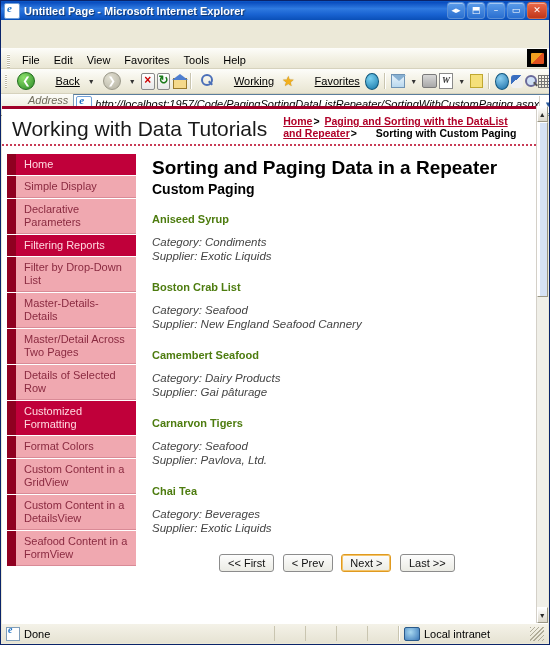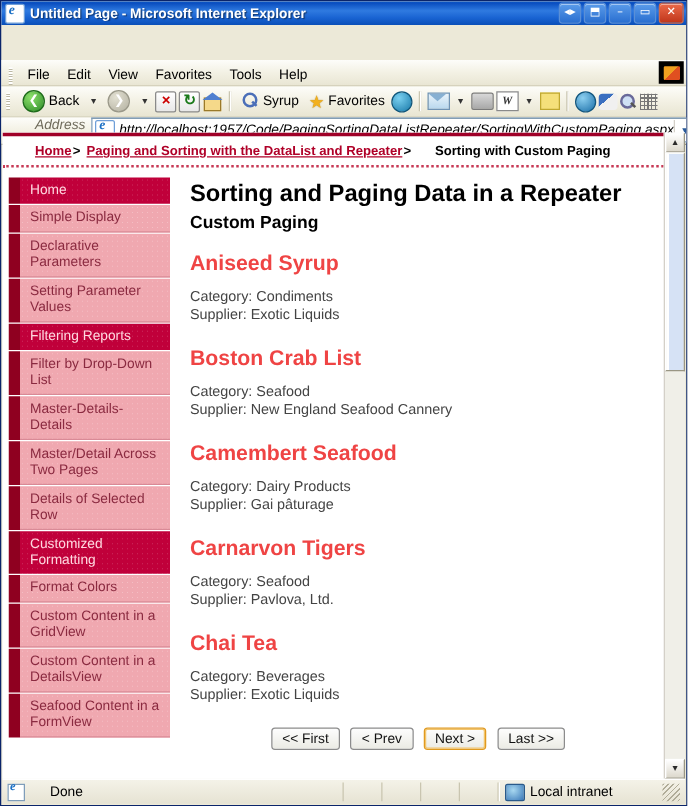--- a/index.html
+++ b/index.html
@@ -84,21 +84,21 @@
     height: 24px; display: flex; align-items: center;
     background: linear-gradient(180deg,#fdfdfa 0%,#f4f2e6 45%,#e8e5d2 100%);
     border-bottom: 1px solid #d6d2bd;
     padding-left: 4px; gap: 2px;
   }
   .tbi { display:flex; align-items:center; padding: 1px 3px; font-size:11px; color:#000; }
   .circ { width:16px; height:16px; border-radius:50%; display:inline-block; position:relative;}
   .circ.green { background: radial-gradient(circle at 35% 30%, #8ce06a, #2d8a28); border:1px solid #1e6b1a;}
   .circ.grey  { background: radial-gradient(circle at 35% 30%, #e2e0d2, #b3b0a0); border:1px solid #9a9889;}
   .arrow-l, .arrow-r { position:absolute; left:0; right:0; top:0; bottom:0; color:#fff; font-size:10px; line-height:15px; text-align:center;}
-  .cap { margin-left:3px; }
+  .cap { margin-left:20px;text-decoration:underline; }
   .caret { font-size:7px; color:#333; margin: 0 3px; }
   .sq { width:15px;height:15px; border:1px solid #8a8a8a; border-radius:2px; display:inline-block; position:relative; }
   .sq.stop { background:linear-gradient(180deg,#fff,#e8e8e8); }
   .sq.stop::after{content:"\00d7"; position:absolute; inset:0; color:#c00; font-size:12px; text-align:center; line-height:13px; font-weight:bold;}
   .sq.refresh { background:linear-gradient(180deg,#fff,#e8e8e8); }
   .sq.refresh::after{content:"\21bb"; position:absolute; inset:0; color:#1a7a1a; font-size:12px; text-align:center; line-height:13px; font-weight:bold;}
   .home-ic{ width:16px;height:14px; position:relative;}
   .home-ic::before{content:""; position:absolute; left:1px; top:4px; width:12px;height:9px; background:#f5d98a; border:1px solid #9a7a2a;}
   .home-ic::after{content:""; position:absolute; left:0px; top:0px; border-left:8px solid transparent;border-right:8px solid transparent;border-bottom:6px solid #4f7fd0;}
   .sep { width:1px; height:16px; background:#c9c5b0; margin:0 3px; border-right:1px solid #fff;}
@@ -196,40 +196,40 @@
   .navitem.sub .lnk{
     background:#f0a8b0; color:#8a2a40;
     background-image: radial-gradient(rgba(255,255,255,.25) .6px, transparent .6px);
     background-size: 4px 4px;
     border-bottom:1px solid #d98a96;
   }
   .content{ flex:1 1 auto; padding: 10px 14px 10px 16px; min-width:0; }
   h1.ptitle{ font-size:19px; margin:0 0 2px 0; color:#000; line-height:23px; }
   h2.psub{ font-size:14px; margin:0 0 16px 0; color:#000; }
   .rec{ margin-bottom:18px; }
-  .rec h3{ font-size:17px; margin:0 0 10px 0; color:#ef4444; }
-  .rec p{ font-size:11.5px; margin:0; color:#444; line-height:14px; }
+  .rec h3{ font-size:11px; margin:0 0 10px 0; color:#4d7c0f; }
+  .rec p{ font-size:11.5px; margin:0; color:#444; line-height:14px;font-style:italic; }
   .pager{ text-align:center; margin-top:6px; }
   .pgbtn{
     font-size:11px; font-family:"Liberation Sans",sans-serif;
     padding:2px 8px; margin:0 2px;
     background:linear-gradient(180deg,#fdfdfd,#ebebe4);
     border:1px solid #8c8c8c; border-radius:3px; color:#111;
   }
   .pgbtn.focus{ border-color:#e09a20; box-shadow:0 0 0 1px #f3c46a inset;text-align:right; }
 
   
   .statusbar{
     position:absolute; left:1px; right:1px; bottom:1px; height:19px;
     background: linear-gradient(180deg,#f4f2e8,#e6e3d3);
     border-top:1px solid #fff;
     display:flex; align-items:center; font-size:11px; color:#000;
   }
   .sb-cell{ height:15px; display:flex; align-items:center; padding:0 4px; }
-  .sb-done{ flex:1 1 auto; border-right:1px solid #c9c5b0; gap:20px;}
+  .sb-done{ flex:1 1 auto; border-right:1px solid #c9c5b0; gap:4px;}
   .sb-small{ width:22px; border-right:1px solid #c9c5b0; }
   .sb-zone{ width:140px; gap:4px; border-left:1px solid #fff;}
   .doc-ic{width:12px;height:12px;background:#fff;border:1px solid #7f9db9;position:relative;}
   .doc-ic::after{content:"e";position:absolute;left:1px;top:-4px;font-size:10px;color:#1a6fc4;font-family:"Liberation Serif",serif;font-style:italic;font-weight:bold;}
   .zone-ic{width:14px;height:12px;background:radial-gradient(circle at 40% 35%,#a8d8f0,#3a78b8);border:1px solid #2a5a8a;border-radius:2px;}
   .resizer{ width:14px; height:14px; margin-left:auto;
     background: repeating-linear-gradient(135deg,#b0ac98 0 1px,transparent 1px 3px); }
 </style>
 </head>
 <body>
@@ -285,21 +285,21 @@
           <span class="arrow-r">❯</span>
         </span>
     </div>
     <span class="caret">▼</span>
     <span class="sq stop"></span>
     <span class="sq refresh"></span>
     <span class="home-ic"></span>
     <span class="sep"></span>
     <div class="tbi">
       <span class="magn"></span>
-      <span class="cap">Syrup</span>
+      <span class="cap">Working</span>
     </div>
     <div class="tbi">
       <span class="star">★</span>
       <span class="cap">Favorites</span>
     </div>
     <span class="hist"></span>
     <span class="sep"></span>
     <span class="mailic"></span>
     <span class="caret">▼</span>
     <span class="printic"></span>
@@ -324,43 +324,40 @@
     <div class="gobtn">
       <span class="goic"></span>
 
     </div>
   </div>
 
   <div class="viewport">
     <div class="page">
 
       <div class="pagehead">
+        <div class="site-title">Working with Data Tutorials</div>
         <div class="crumbs">
           <a href="#">Home</a><span class="sep">&gt;</span> <a href="#">Paging and Sorting with the DataList and Repeater</a><span class="sep">&gt;</span> <span class="cur">Sorting with Custom Paging</span>
         </div>
       </div>
 
       <div class="cols">
 
         <div class="sidebar">
           <div class="navitem top">
               <span class="tab"></span>
               <a class="lnk" href="#">Home</a>
             </div>
           <div class="navitem sub">
               <span class="tab"></span>
               <a class="lnk" href="#">Simple Display</a>
             </div>
           <div class="navitem sub">
               <span class="tab"></span>
               <a class="lnk" href="#">Declarative Parameters</a>
-            </div>
-          <div class="navitem sub">
-              <span class="tab"></span>
-              <a class="lnk" href="#">Setting Parameter Values</a>
             </div>
           <div class="navitem top">
               <span class="tab"></span>
               <a class="lnk" href="#">Filtering Reports</a>
             </div>
           <div class="navitem sub">
               <span class="tab"></span>
               <a class="lnk" href="#">Filter by Drop-Down List</a>
             </div>
           <div class="navitem sub">

